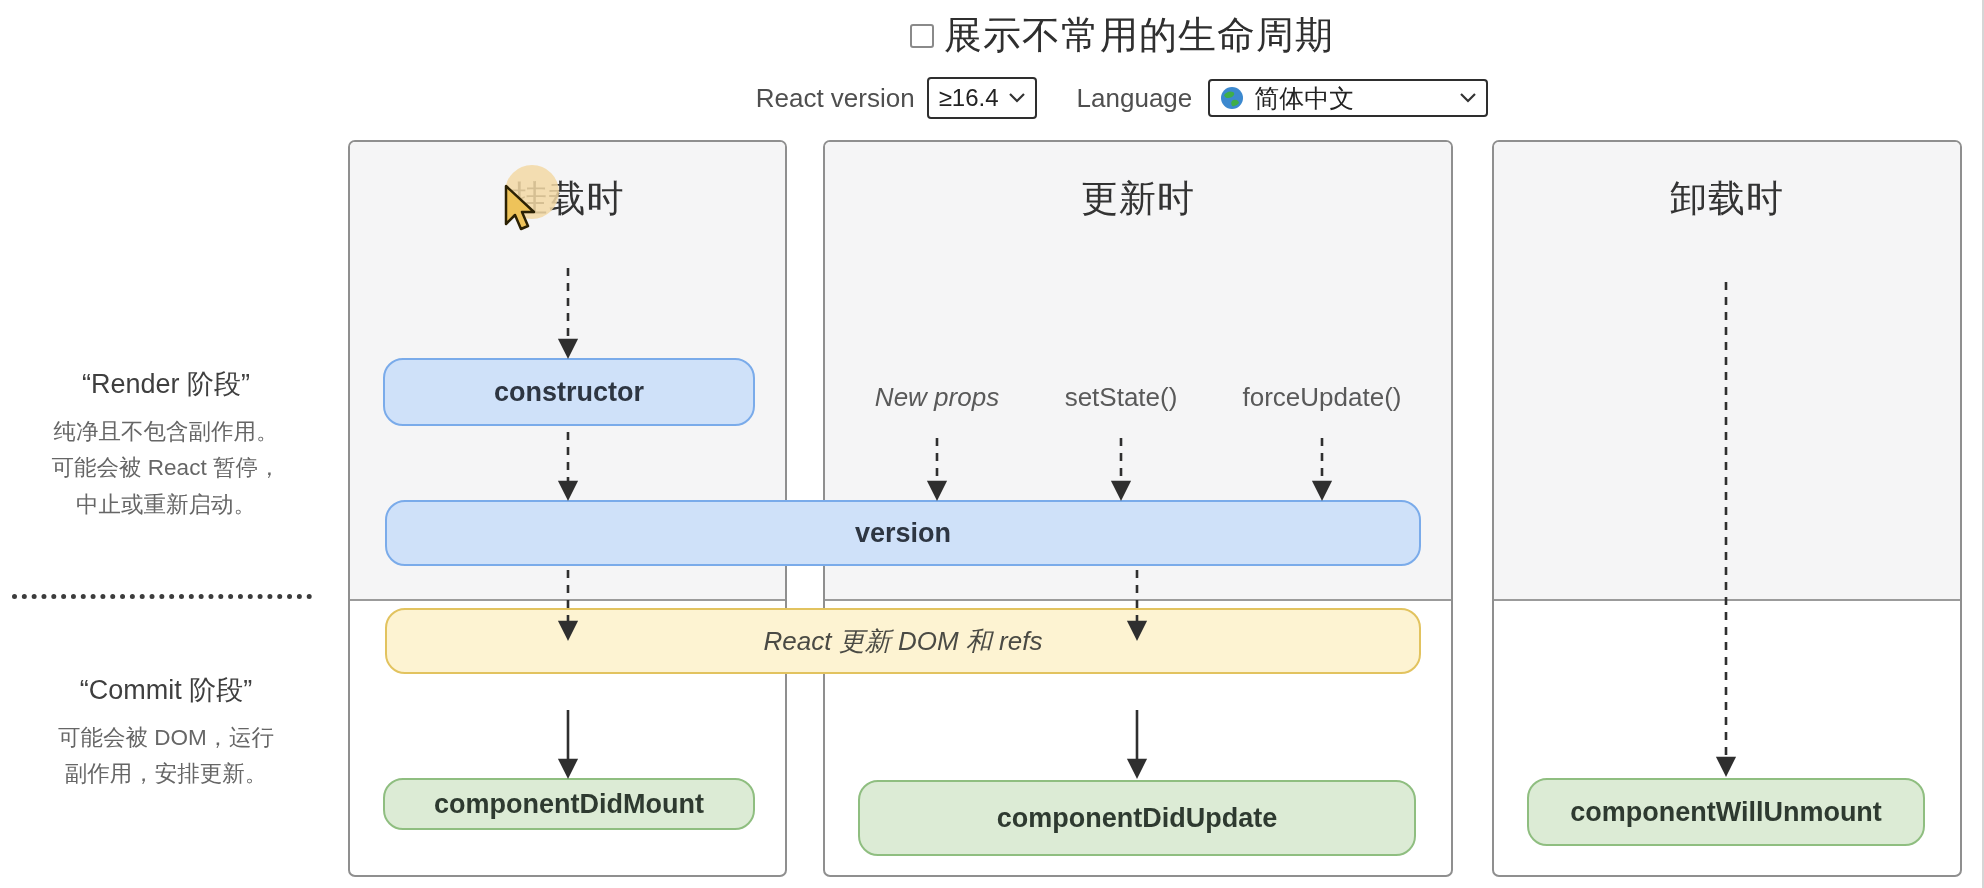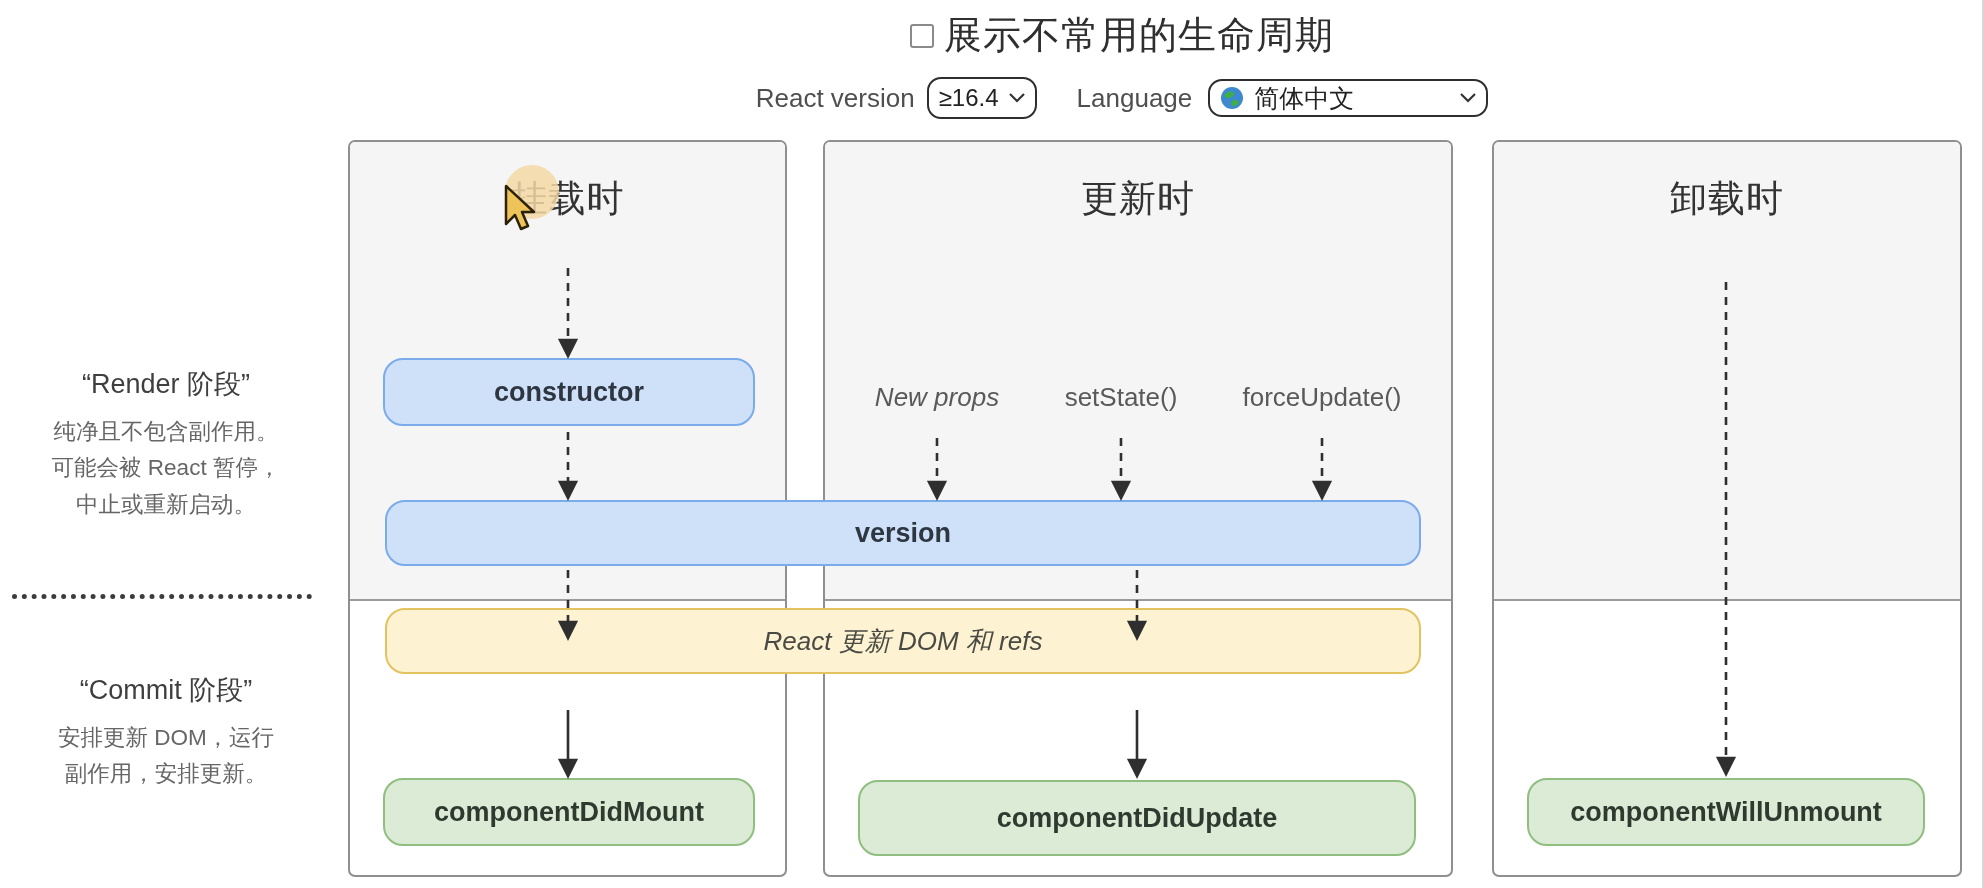--- a/index.html
+++ b/index.html
@@ -18,21 +18,21 @@
   .show-uncommon-cb {
     appearance:none; -webkit-appearance:none;
     width:24px; height:24px; border:2px solid #8a8a8a; border-radius:3px; background:#fff; cursor:pointer;
   }
   .page-title { font-size:38px; font-weight:400; color:#2f2f2f; letter-spacing:1px; }
 
   .controls-row { margin-top:16px; display:flex; align-items:center; gap:12px; font-size:26px; color:#4f4f4f; }
   .ctl-label { white-space:nowrap; }
   .select {
     display:flex; align-items:center; gap:10px; background:#fff; cursor:pointer;
-    border:2px solid #2e2e2e; border-radius:14px; padding:4px 10px; color:#222;
+    border:2px solid #2e2e2e; border-radius:4px; padding:4px 10px; color:#222;
   }
   .select.version { height:42px; font-size:24px; }
   .select.language { height:38px; width:280px; font-size:25px; margin-left:4px; }
   .select .spacer { flex:1; }
   .chev { flex:none; }
   .lang-gap { width:16px; }
 
   
   .phase-note { position:absolute; left:0; width:332px; text-align:center; }
   .phase-note .pn-title { font-size:27px; color:#3f3f3f; margin-bottom:12px; }
@@ -66,21 +66,21 @@
   .dbox {
     position:absolute; display:flex; align-items:center; justify-content:center;
     border-radius:20px; z-index:4; font-size:27px;
   }
   .dbox.blue  { background:#cfe1f9; border:2px solid #7aabea; font-weight:bold; color:#2e3642; }
   .dbox.green { background:#dcebd5; border:2px solid #8fbe80; font-weight:bold; color:#2e3a30; cursor:pointer; }
   .dbox.yellow{ background:#fdf3d2; border:2px solid #e2c35f; font-style:italic; color:#4a4a44; font-size:26px; }
   .box-constructor { left:383px; top:358px; width:372px; height:68px; cursor:pointer; }
   .box-render      { left:385px; top:500px; width:1036px; height:66px; cursor:pointer; }
   .box-yellow      { left:385px; top:608px; width:1036px; height:66px; }
-  .box-cdm { left:383px;  top:778px; width:372px; height:68px; }
+  .box-cdm { left:383px;  top:778px; width:372px; height:52px; }
   .box-cdu { left:858px;  top:780px; width:558px; height:76px; }
   .box-cwu { left:1527px; top:778px; width:398px; height:68px; }
 
   .arrows { position:absolute; inset:0; z-index:5; pointer-events:none; }
   .cursor-wrap { position:absolute; left:488px; top:160px; z-index:20; pointer-events:none; }
 </style>
 </head>
 <body>
 
 <div class="stage">
@@ -117,21 +117,21 @@
 
   <div class="phase-note note-render">
     <div class="pn-title">“Render 阶段”</div>
     <div class="pn-line">纯净且不包含副作用。</div>
     <div class="pn-line">可能会被 React 暂停，</div>
     <div class="pn-line">中止或重新启动。</div>
   </div>
   <div class="phase-dotted-divider"></div>
   <div class="phase-note note-commit">
     <div class="pn-title">“Commit 阶段”</div>
-    <div class="pn-line">安排更新 DOM，运行</div>
+    <div class="pn-line">可能会被 DOM，运行</div>
     <div class="pn-line">副作用，安排更新。</div>
   </div>
 
   <div class="col col-mount">
     <div class="render-zone">
       <div class="col-title">挂载时</div>
     </div>
     <div class="commit-zone"></div>
   </div>
   <div class="col col-update">

